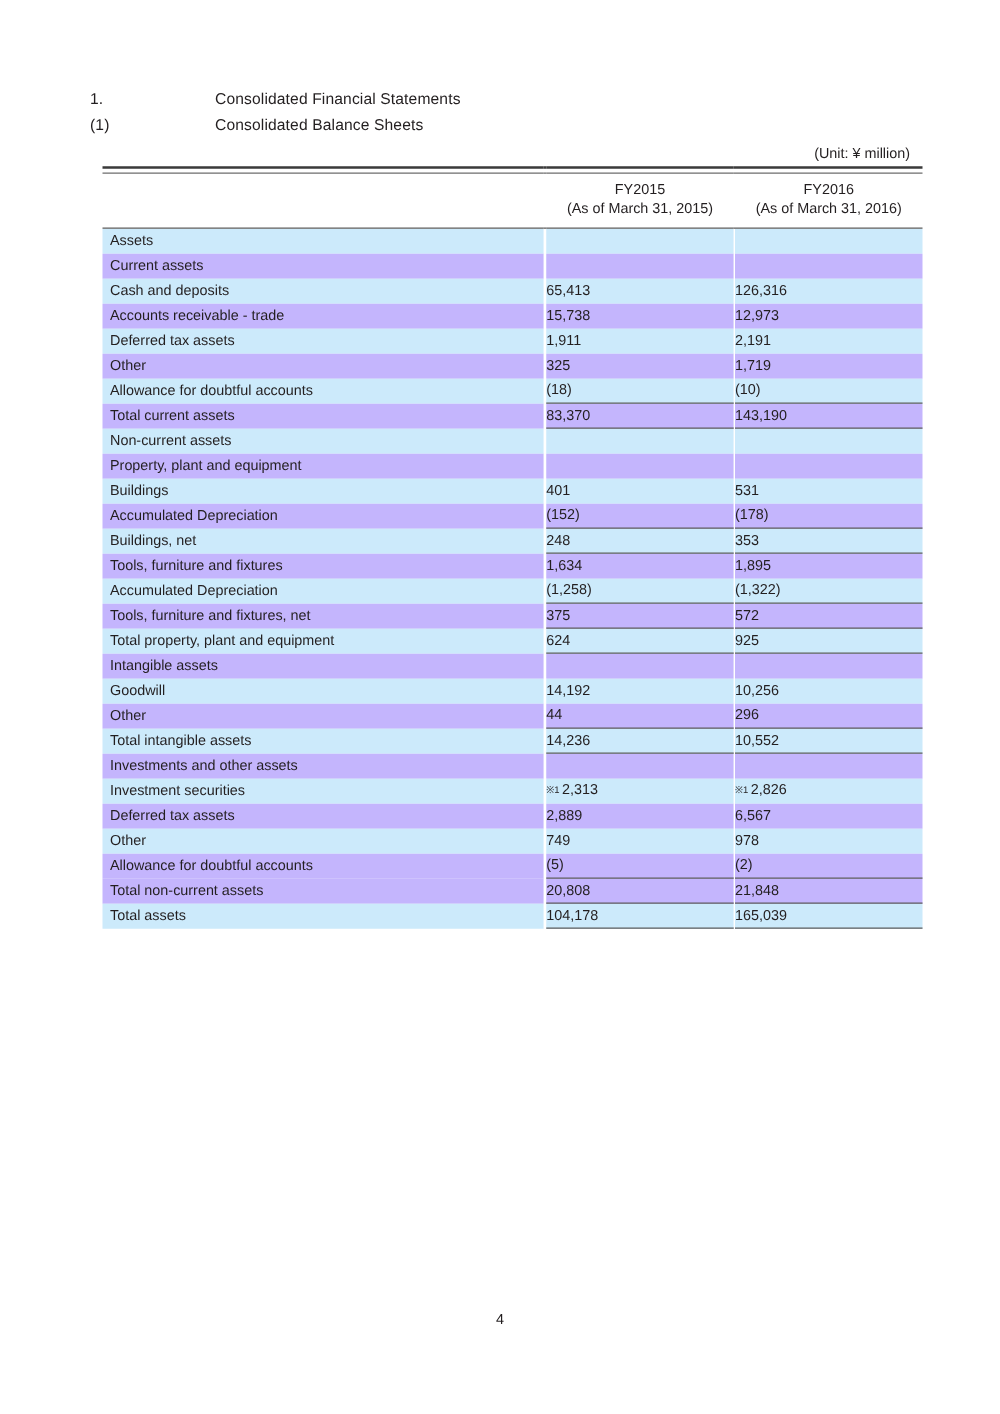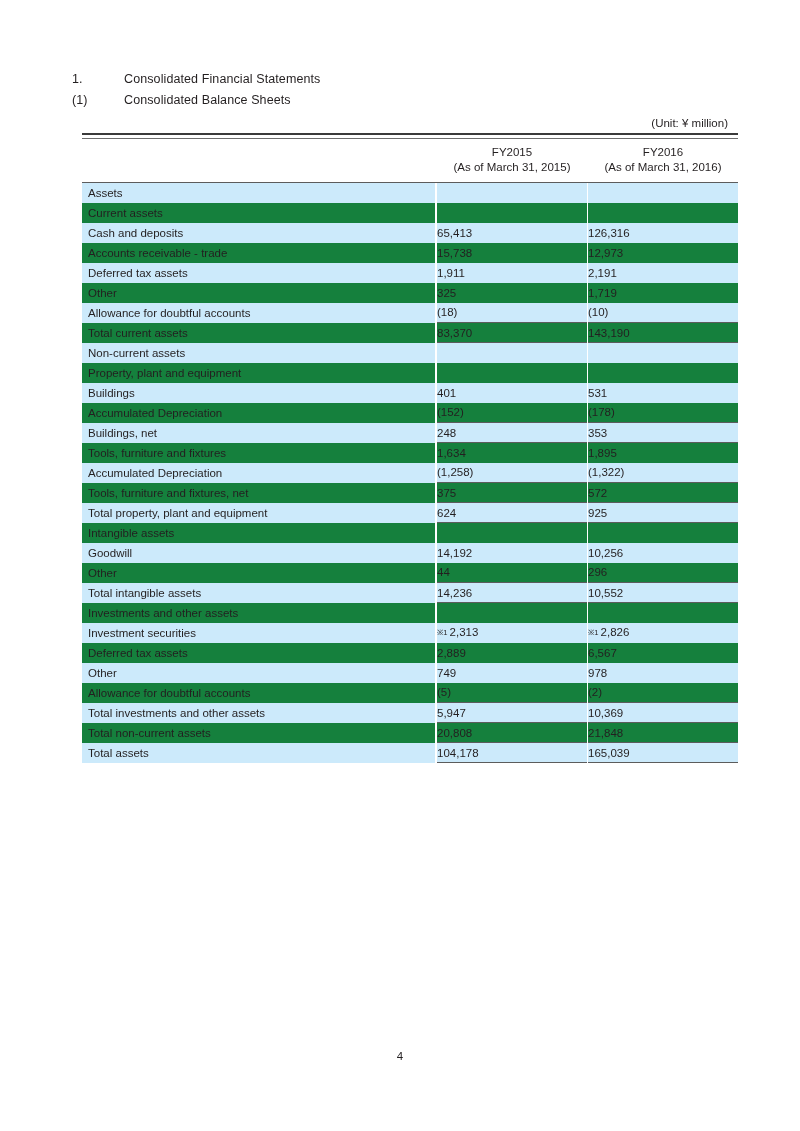--- a/index.html
+++ b/index.html
@@ -32,20 +32,21 @@
     height: 21px;
     font-size: 12.5px;
     letter-spacing: 0.1px;
   }
   .heading-num {
     width: 52px;
     flex: 0 0 52px;
   }
   .heading-text {
     flex: 1 1 auto;
+    margin-left: 48px;
   }
 
   
   .unit-note {
     position: absolute;
     right: 72px;
     top: 117px;
     font-size: 11.5px;
     white-space: nowrap;
     text-align: center;
@@ -104,21 +105,21 @@
   }
   td.val {
     padding-right: 6px;
     line-height: 18px;
     white-space: nowrap;
   }
   td.gap { background: #ffffff !important; }
 
   
   tr.band td.label, tr.band td.val { background: #cceafb; }
-  tr.plain td.label, tr.plain td.val { background: #15803d; }
+  tr.plain td.label, tr.plain td.val { background: #c4b5fd; }
 
   
   .i0 { padding-left: 8px; }
   .i1 { padding-left: 24px; }
   .i2 { padding-left: 40px; }
   .i3 { padding-left: 56px; margin-top: 15px; }
   tr.grand td.val {
     border-top: 1px solid #5c5c5c;
     border-bottom: 1.3px solid #5c5c5c;
   }
@@ -367,27 +368,20 @@
           <td class="gap"></td>
           <td class="val">978</td>
         </tr>
         <tr class="row plain underline">
           <td class="label i2">Allowance for doubtful accounts</td>
           <td class="gap"></td>
           <td class="val">(5)</td>
           <td class="gap"></td>
           <td class="val">(2)</td>
         </tr>
-        <tr class="row band underline">
-          <td class="label i2">Total investments and other assets</td>
-          <td class="gap"></td>
-          <td class="val">5,947</td>
-          <td class="gap"></td>
-          <td class="val">10,369</td>
-        </tr>
         <tr class="row plain underline">
           <td class="label i1">Total non-current assets</td>
           <td class="gap"></td>
           <td class="val">20,808</td>
           <td class="gap"></td>
           <td class="val">21,848</td>
         </tr>
         <tr class="row band grand">
           <td class="label i0">Total assets</td>
           <td class="gap"></td>

